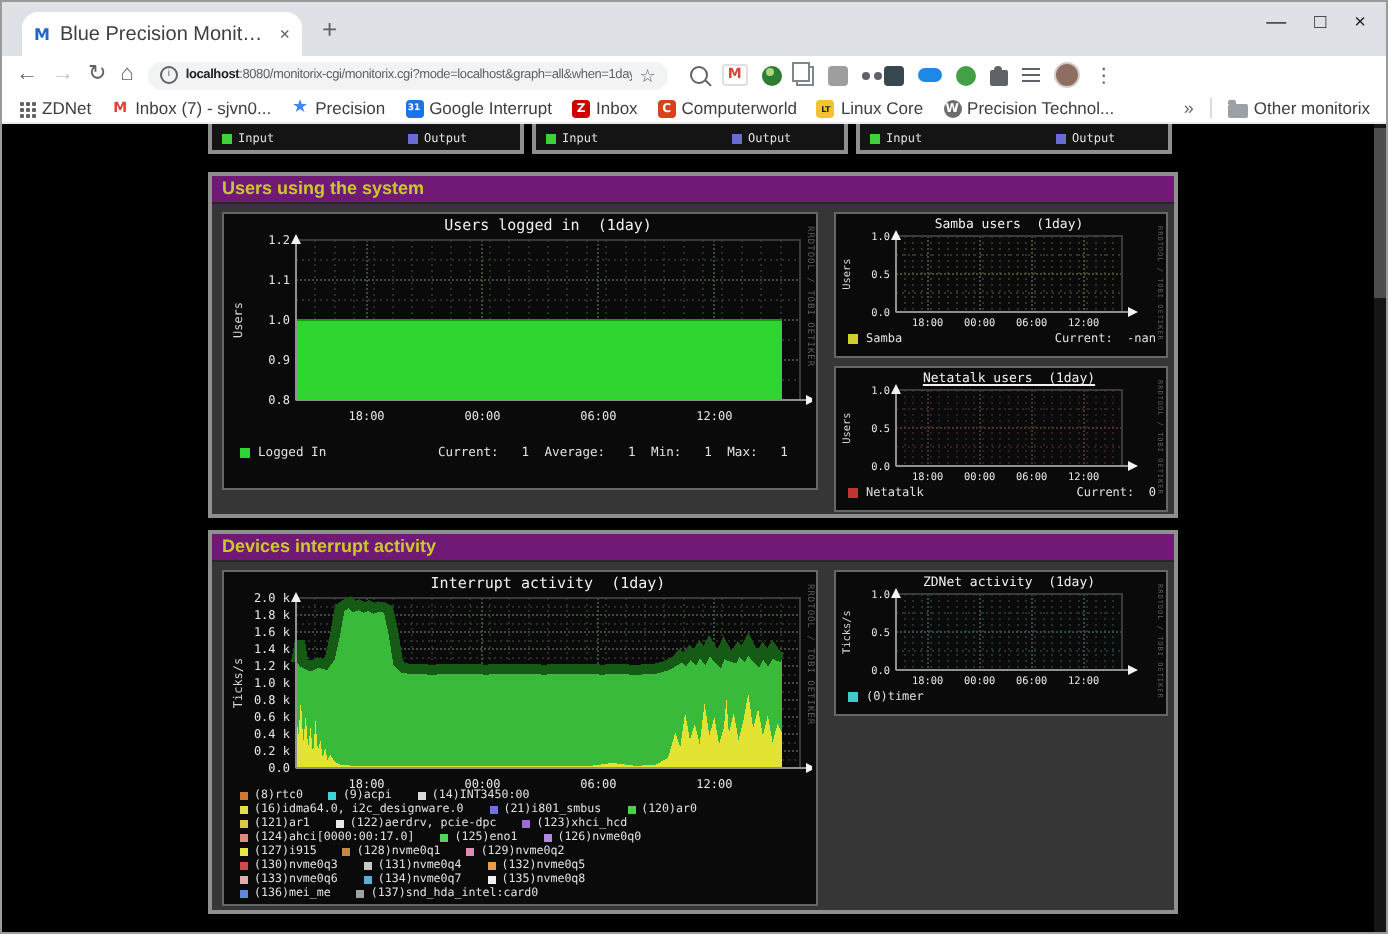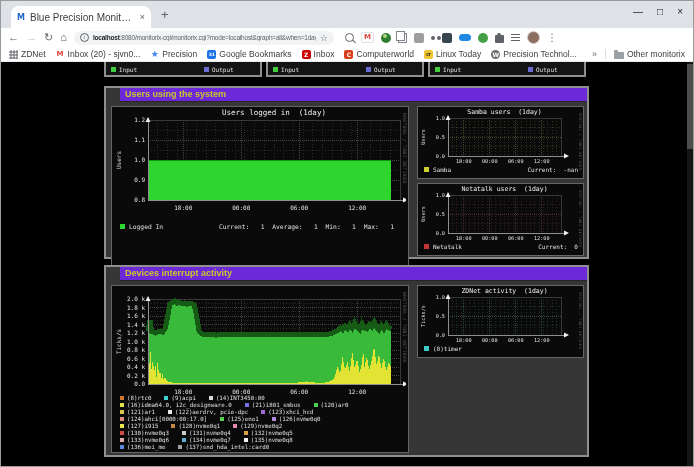--- a/index.html
+++ b/index.html
@@ -64,22 +64,22 @@
   .folder{position:relative;width:10px;height:7px;background:#9aa0a6;border-radius:1px;margin-top:2px;}
   .folder::before{content:"";position:absolute;left:0;top:-2px;width:4px;height:2px;background:#9aa0a6;border-radius:1px 1px 0 0;}
   
   .content{position:absolute;left:0;top:61px;width:100%;height:406px;background:#000;}
   .scrollbar{position:absolute;right:0;top:0;width:6px;height:100%;background:#161616;}
   .scroll-thumb{position:absolute;right:0;top:2px;width:6px;height:85px;background:#4d4d4d;}
   .minibox{position:absolute;top:0;height:15px;width:158px;background:#141414;border:2px solid #8f8f8f;border-top:none;box-sizing:border-box;}
   .minibox .lg{position:absolute;bottom:2px;font:6px "DejaVu Sans Mono",monospace;color:#e0e0e0;display:flex;align-items:center;gap:3px;}
   .sw{display:inline-block;width:5px;height:5px;}
   .section{position:absolute;left:103px;width:485px;border:2px solid #8f8f8f;background:#363636;box-sizing:border-box;}
-  .sec-head{height:13px;line-height:13px;background:#6d28d9;color:#c9c92b;font-weight:bold;font-size:9px;padding-left:5px;
-            border-bottom:1px solid #262626;margin-left:14px;}
+  .sec-head{height:13px;line-height:13px;background:#701a75;color:#c9c92b;font-weight:bold;font-size:9px;padding-left:5px;
+            border-bottom:1px solid #262626;}
   .sec-body{position:relative;}
   .panel{position:absolute;background:#0a0a0a;border:1px solid #666;box-sizing:border-box;overflow:hidden;
          font-family:"DejaVu Sans Mono",monospace;color:#e6e6e6;}
   .gtitle{position:absolute;text-align:center;color:#f0f0f0;white-space:pre;}
   .wm{position:absolute;right:1px;top:6px;writing-mode:vertical-rl;color:#5c5c5c;letter-spacing:0.5px;}
   .lrow{position:absolute;display:flex;align-items:center;color:#e0e0e0;white-space:pre;}
 </style>
 </head>
 <body>
 
@@ -126,41 +126,41 @@
     </div>
   </div>
 
   <div class="bookmarks">
     <span class="bm">
         <span class="bi bi-apps"></span>
         <span>ZDNet</span>
       </span>
     <span class="bm">
         <span class="bi bi-gmail">M</span>
-        <span>Inbox (20) - sjvn0...</span>
+        <span>Inbox (7) - sjvn0...</span>
       </span>
     <span class="bm">
         <span class="bi bi-star">★</span>
         <span>Precision</span>
       </span>
     <span class="bm">
         <span class="bi bi-cal">31</span>
-        <span>Google Bookmarks</span>
+        <span>Google Interrupt</span>
       </span>
     <span class="bm">
         <span class="bi bi-zd">Z</span>
         <span>Inbox</span>
       </span>
     <span class="bm">
         <span class="bi bi-cw">C</span>
         <span>Computerworld</span>
       </span>
     <span class="bm">
         <span class="bi bi-lt">LT</span>
-        <span>Linux Today</span>
+        <span>Linux Core</span>
       </span>
     <span class="bm">
         <span class="bi bi-wp">W</span>
         <span>Precision Technol...</span>
       </span>
     <span class="bm-right">
       <span class="chev">»</span>
       <span class="vsep"></span>
       <span class="bm">
           <span class="folder"></span>
@@ -201,21 +201,21 @@
         </span>
       <span class="lg" style="left:98px;">
           <span class="sw" style="background:#6b6bd6;"></span>
           <span>Output</span>
         </span>
     </div>
 
     <div class="section" style="top:24px;height:173px;">
       <div class="sec-head">Users using the system</div>
       <div class="sec-body" style="height:156px;">
-        <div class="panel" id="g-users" style="left:5px;top:4px;width:298px;height:174px;">
+        <div class="panel" id="g-users" style="left:5px;top:4px;width:298px;height:139px;">
             <div class="gtitle" style="left: 36px; top: 1px; width: 252px; font-size: 7.5px;">Users logged in  (1day)</div>
             <svg width="294" height="102" style="position:absolute;left:0;top:10px;" shape-rendering="crispEdges">
               <line x1="45.69230769230769" y1="3" x2="45.69230769230769" y2="83" stroke="#262e26" stroke-width="1" stroke-dasharray="1,2"></line>
               <line x1="55.38461538461539" y1="3" x2="55.38461538461539" y2="83" stroke="#262e26" stroke-width="1" stroke-dasharray="1,2"></line>
               <line x1="65.07692307692308" y1="3" x2="65.07692307692308" y2="83" stroke="#262e26" stroke-width="1" stroke-dasharray="1,2"></line>
               <line x1="74.76923076923077" y1="3" x2="74.76923076923077" y2="83" stroke="#262e26" stroke-width="1" stroke-dasharray="1,2"></line>
               <line x1="84.46153846153847" y1="3" x2="84.46153846153847" y2="83" stroke="#262e26" stroke-width="1" stroke-dasharray="1,2"></line>
               <line x1="94.15384615384616" y1="3" x2="94.15384615384616" y2="83" stroke="#262e26" stroke-width="1" stroke-dasharray="1,2"></line>
               <line x1="103.84615384615384" y1="3" x2="103.84615384615384" y2="83" stroke="#262e26" stroke-width="1" stroke-dasharray="1,2"></line>
               <line x1="113.53846153846155" y1="3" x2="113.53846153846155" y2="83" stroke="#262e26" stroke-width="1" stroke-dasharray="1,2"></line>
@@ -314,21 +314,21 @@
               <text x="45.82" y="48" text-anchor="middle" fill="#e6e6e6" font-size="5.2" font-family="DejaVu Sans Mono, monospace">18:00</text>
               <text x="71.81" y="48" text-anchor="middle" fill="#e6e6e6" font-size="5.2" font-family="DejaVu Sans Mono, monospace">00:00</text>
               <text x="97.8" y="48" text-anchor="middle" fill="#e6e6e6" font-size="5.2" font-family="DejaVu Sans Mono, monospace">06:00</text>
               <text x="123.78999999999999" y="48" text-anchor="middle" fill="#e6e6e6" font-size="5.2" font-family="DejaVu Sans Mono, monospace">12:00</text>
               <text x="7" y="22" text-anchor="middle" fill="#d8d8d8" font-size="5.2" font-family="DejaVu Sans Mono, monospace" transform="rotate(-90 7 22)">Users</text>
             </svg>
             <div class="wm" style="font-size: 3.5px;">RRDTOOL / TOBI OETIKER</div>
             <div class="lrow" style="left: 6px; right: 5px; top: 59px; font-size: 6px;"><span style="display: inline-block; width: 5px; height: 5px; background: rgb(207, 207, 47); margin-right: 4px; flex: 0 0 auto;"></span><span>Samba</span><span style="margin-left: auto;">Current:  -nan</span></div>
           </div>
         <div class="panel" id="g-netatalk" style="left:311px;top:81px;width:167px;height:73px;">
-            <div class="gtitle" style="left: 30px; top: 1px; width: 113px; font-size: 6.5px;">Netatalk users  (1day)</div>
+            <div class="gtitle" style="left: 30px; top: 1px; width: 113px; font-size: 6.5px; text-decoration: underline;">Netatalk users  (1day)</div>
             <svg width="163" height="52" style="position:absolute;left:0;top:8px;" shape-rendering="crispEdges">
               <line x1="34.34615384615385" y1="3" x2="34.34615384615385" y2="41" stroke="#331f1f" stroke-width="1" stroke-dasharray="1,2"></line>
               <line x1="38.69230769230769" y1="3" x2="38.69230769230769" y2="41" stroke="#331f1f" stroke-width="1" stroke-dasharray="1,2"></line>
               <line x1="43.03846153846154" y1="3" x2="43.03846153846154" y2="41" stroke="#331f1f" stroke-width="1" stroke-dasharray="1,2"></line>
               <line x1="47.38461538461539" y1="3" x2="47.38461538461539" y2="41" stroke="#331f1f" stroke-width="1" stroke-dasharray="1,2"></line>
               <line x1="51.73076923076923" y1="3" x2="51.73076923076923" y2="41" stroke="#331f1f" stroke-width="1" stroke-dasharray="1,2"></line>
               <line x1="56.07692307692308" y1="3" x2="56.07692307692308" y2="41" stroke="#331f1f" stroke-width="1" stroke-dasharray="1,2"></line>
               <line x1="60.42307692307692" y1="3" x2="60.42307692307692" y2="41" stroke="#331f1f" stroke-width="1" stroke-dasharray="1,2"></line>
               <line x1="64.76923076923077" y1="3" x2="64.76923076923077" y2="41" stroke="#331f1f" stroke-width="1" stroke-dasharray="1,2"></line>
               <line x1="69.11538461538461" y1="3" x2="69.11538461538461" y2="41" stroke="#331f1f" stroke-width="1" stroke-dasharray="1,2"></line>
@@ -373,20 +373,21 @@
             <div class="wm" style="font-size: 3.5px;">RRDTOOL / TOBI OETIKER</div>
             <div class="lrow" style="left: 6px; right: 5px; top: 59px; font-size: 6px;"><span style="display: inline-block; width: 5px; height: 5px; background: rgb(192, 52, 52); margin-right: 4px; flex: 0 0 auto;"></span><span>Netatalk</span><span style="margin-left: auto;">Current:  0</span></div>
           </div>
       </div>
     </div>
 
     <div class="section" style="top:203px;height:192px;">
       <div class="sec-head">Devices interrupt activity</div>
       <div class="sec-body" style="height:175px;">
         <div class="panel" id="g-interrupt" style="left:5px;top:4px;width:298px;height:168px;">
+            <div class="gtitle" style="left: 36px; top: 1px; width: 252px; font-size: 7.5px;">Interrupt activity  (1day)</div>
             <svg width="294" height="105" style="position:absolute;left:0;top:10px;" shape-rendering="crispEdges">
               <line x1="45.69230769230769" y1="3" x2="45.69230769230769" y2="88" stroke="#262e26" stroke-width="1" stroke-dasharray="1,2"></line>
               <line x1="55.38461538461539" y1="3" x2="55.38461538461539" y2="88" stroke="#262e26" stroke-width="1" stroke-dasharray="1,2"></line>
               <line x1="65.07692307692308" y1="3" x2="65.07692307692308" y2="88" stroke="#262e26" stroke-width="1" stroke-dasharray="1,2"></line>
               <line x1="74.76923076923077" y1="3" x2="74.76923076923077" y2="88" stroke="#262e26" stroke-width="1" stroke-dasharray="1,2"></line>
               <line x1="84.46153846153847" y1="3" x2="84.46153846153847" y2="88" stroke="#262e26" stroke-width="1" stroke-dasharray="1,2"></line>
               <line x1="94.15384615384616" y1="3" x2="94.15384615384616" y2="88" stroke="#262e26" stroke-width="1" stroke-dasharray="1,2"></line>
               <line x1="103.84615384615384" y1="3" x2="103.84615384615384" y2="88" stroke="#262e26" stroke-width="1" stroke-dasharray="1,2"></line>
               <line x1="113.53846153846155" y1="3" x2="113.53846153846155" y2="88" stroke="#262e26" stroke-width="1" stroke-dasharray="1,2"></line>
               <line x1="123.23076923076923" y1="3" x2="123.23076923076923" y2="88" stroke="#262e26" stroke-width="1" stroke-dasharray="1,2"></line>

